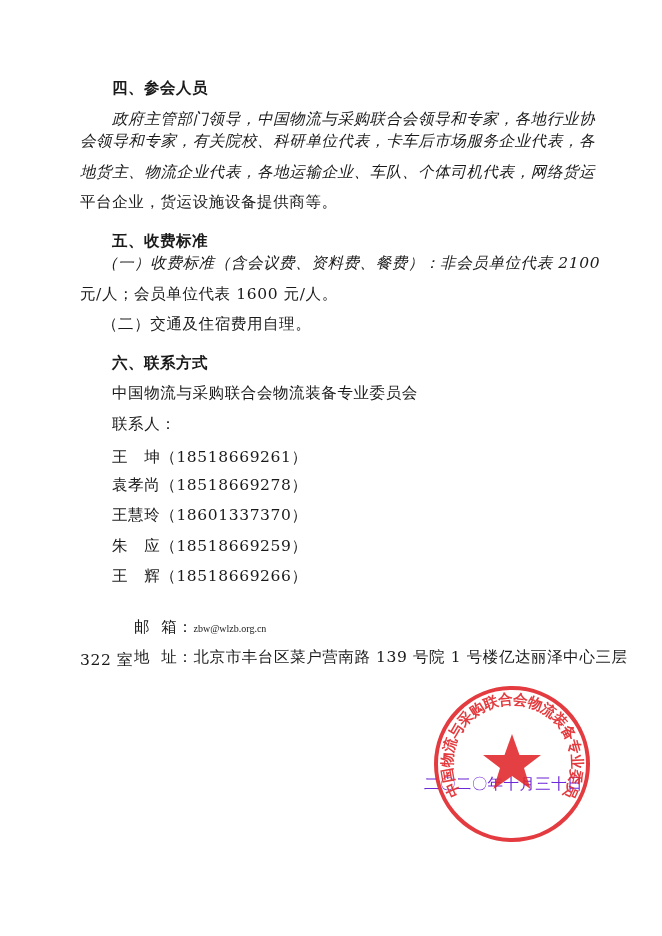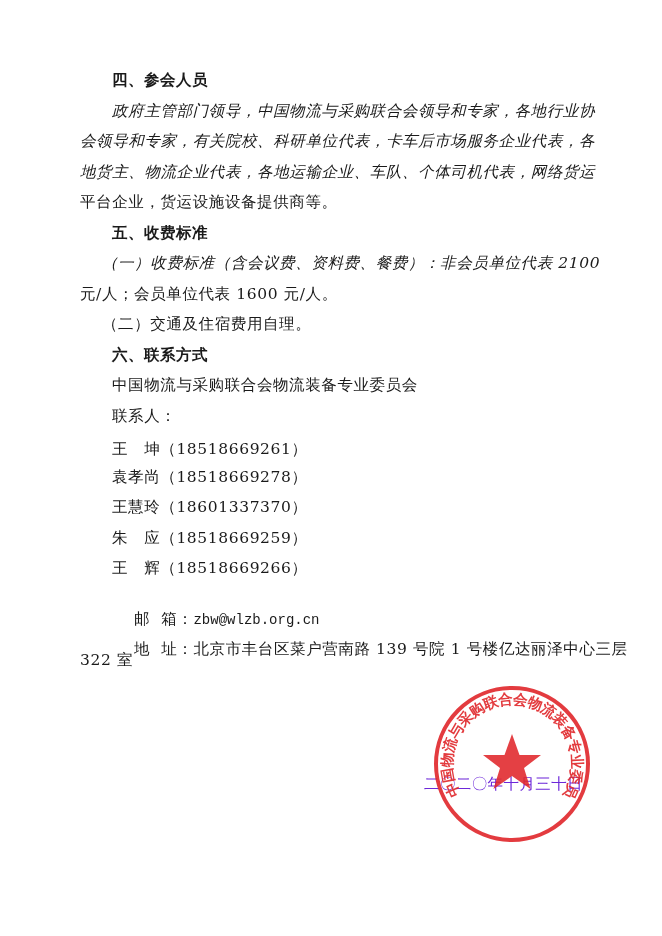--- a/index.html
+++ b/index.html
@@ -7,27 +7,27 @@
       width: 662px; height: 936px; position: relative; overflow: hidden;
       font-family: "DejaVu Serif", "Liberation Serif", serif;
       color: #1a1a1a;
     }
     .page { position: absolute; left: 0; top: 0; width: 662px; height: 936px; }
     .line {
       position: absolute; left: 80px; width: 505px;
       font-size: 15.5px; line-height: 20px; white-space: nowrap;
       letter-spacing: 0.6px;
     }
-    .indent { left: 112px; }
+    .indent { left: 112px; margin-top: 8px; }
     .heading {
       font-family: "DejaVu Sans", "Liberation Sans", sans-serif;
       font-weight: bold; font-size: 15.5px; letter-spacing: 0.5px;
     }
     .justify { text-align: justify; text-align-last: justify; font-style: italic; }
-    .mono { font-family: Liberation Mono, monospace; font-size: 14px; letter-spacing: 0; }
+    .mono { font-family: Liberation Serif, serif; font-size: 10px; letter-spacing: 0; }
     .seal {
       position: absolute; left: 430px; top: 682px; width: 164px; height: 164px;
     }
     .date {
       position: absolute; left: 424px; top: 774px; font-size: 15.5px; line-height: 20px;
       letter-spacing: 0.4px; color: #6d28d9;
     }
   </style>
 </head>
 <body>

